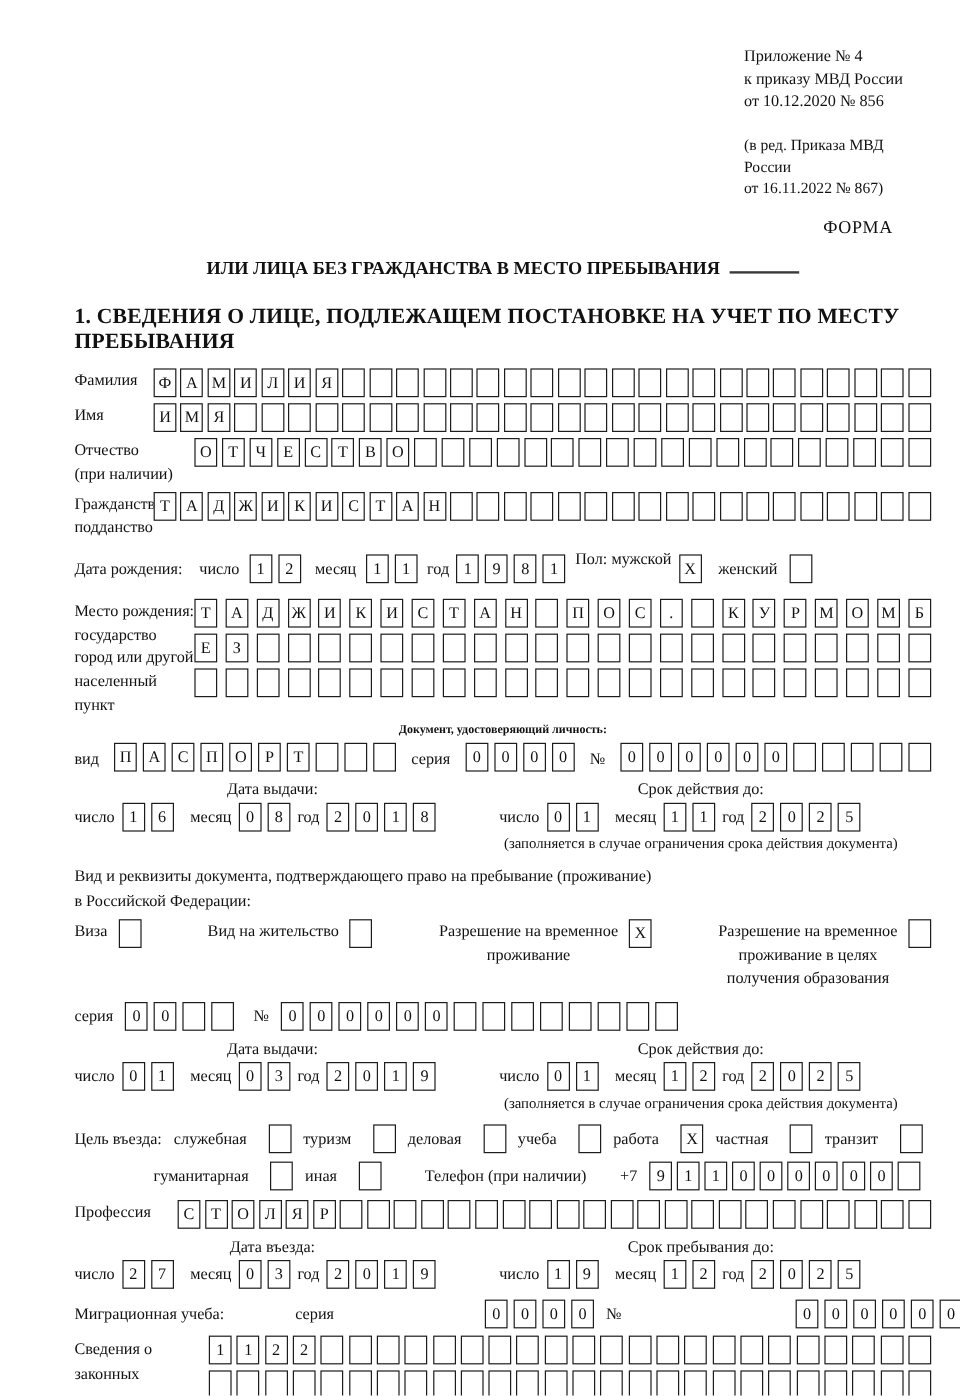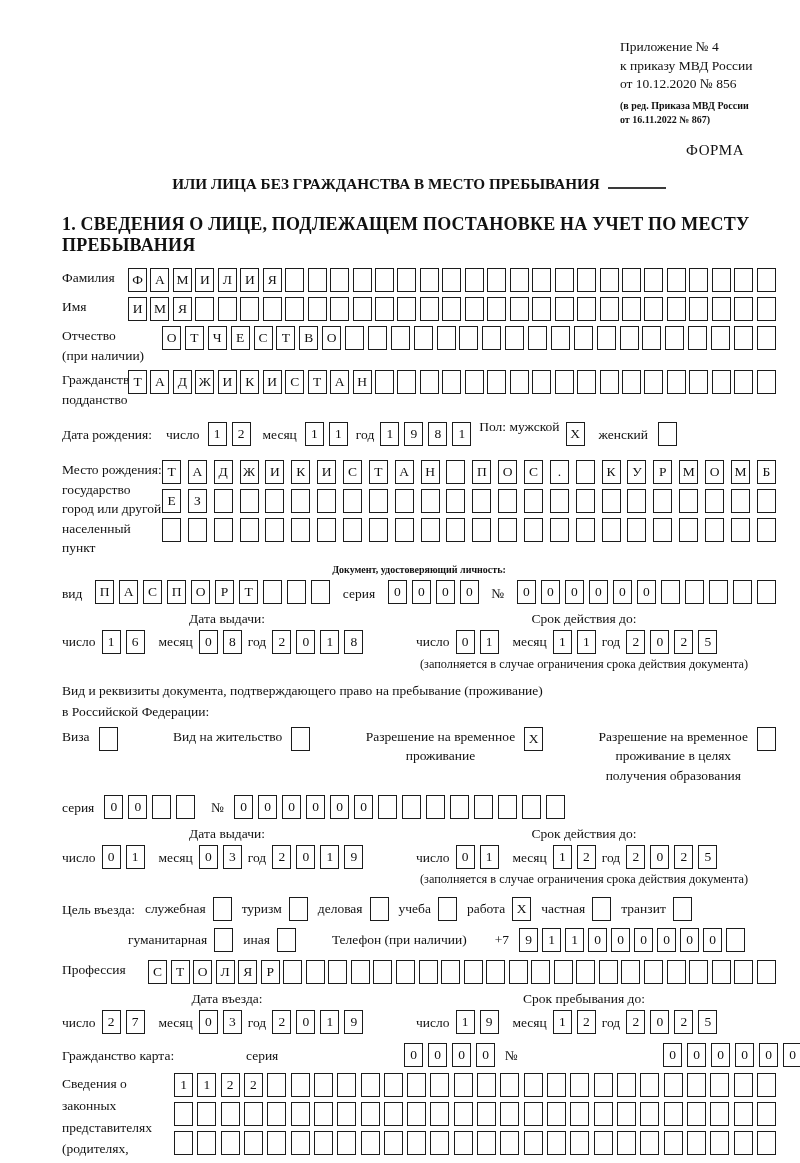--- a/index.html
+++ b/index.html
@@ -6,21 +6,21 @@
   html,body { background:#fff; }
   body {
     width: 800px; height: 1163px; overflow: hidden;
     color: #111;
     font-family: "Liberation Serif", "DejaVu Serif", serif;
     font-size: 13.5px;
     padding: 38px 24px 0 62px;
     position: relative;
   }
   .appendix { margin-left: 558px; line-height: 1.38; }
-  .edition  { margin-left: 558px; margin-top: 5px; font-size: 10px; line-height: 1.38; font-weight: bold; }
+  .edition  { margin-left: 558px; margin-top: 18px; font-size: 13px; line-height: 1.38; }
   .forma { text-align: right; padding-right: 32px; font-weight: normal; font-size: 15px; margin-top: 16px; letter-spacing: .5px; }
   .title { text-align: center; font-weight: bold; font-size: 15.2px; line-height: 1.5; margin-top: 14px; }
   .blank-line { display:inline-block; width: 58px; border-bottom: 2px solid #3a3a3a; height: .9em; margin-left: 8px; }
   .section-heading { font-weight: bold; font-size: 18px; margin-top: 18px; letter-spacing: .2px; }
 
   .row { display: flex; align-items: flex-start; margin-top: 5px; }
   .lbl { flex: none; line-height: 1.45; }
   .ml  { white-space: pre-line; }
   .fill { display: flex; flex: 1; justify-content: space-between; }
   .grp  { display: flex; gap: 5px; }
@@ -48,21 +48,21 @@
   .dateline { display: flex; align-items: center; gap: 6px; }
   .dateline .lbl { line-height: 1; }
   .small-note { font-size: 12.3px; margin-top: 3px; text-align: center; }
 
   .intro { margin-top: 9px; line-height: 1.55; }
   .opts { display: flex; justify-content: space-between; align-items: flex-start; margin-top: 4px; }
   .opt { display: flex; gap: 9px; align-items: flex-start; }
   .opt .ml { text-align: center; line-height: 1.45; }
 
   .purpose { display: flex; align-items: center; gap: 10px; margin-top: 10px; flex-wrap: nowrap; }
-  .purpose .pair { display: flex; align-items: center; gap: 7px; }
+  .purpose .pair { display: flex; align-items: center; gap: 18px; }
   .purpose2 { margin-left: 66px; margin-top: 7px; }
   .phone-label { margin-left: 26px; }
   .rep { margin-top: 6px; }
   .rep .lbl { line-height: 1.6; }
   .mig { align-items: center; }
   .mig .lbl { width: 150px; }
   .mig .serlbl { margin: 0 8px 0 34px; }
   .mig .numlbl { margin: 0 8px 0 10px; }
 </style>
 </head>
@@ -681,21 +681,21 @@
           <span class="box">2</span>
           <span class="box">0</span>
           <span class="box">2</span>
           <span class="box">5</span>
         </span>
     </div>
   </div>
 </div>
 
 <div class="row mig" style="margin-top:9px">
-  <span class="lbl">Гражданство карта:</span>
+  <span class="lbl">Миграционная учеба:</span>
   <span class="lbl serlbl">серия</span>
   <span class="grp">
       <span class="box">0</span>
       <span class="box">0</span>
       <span class="box">0</span>
       <span class="box">0</span>
     </span>
   <span class="lbl numlbl">№</span>
   <span class="grp">
       <span class="box">0</span>

